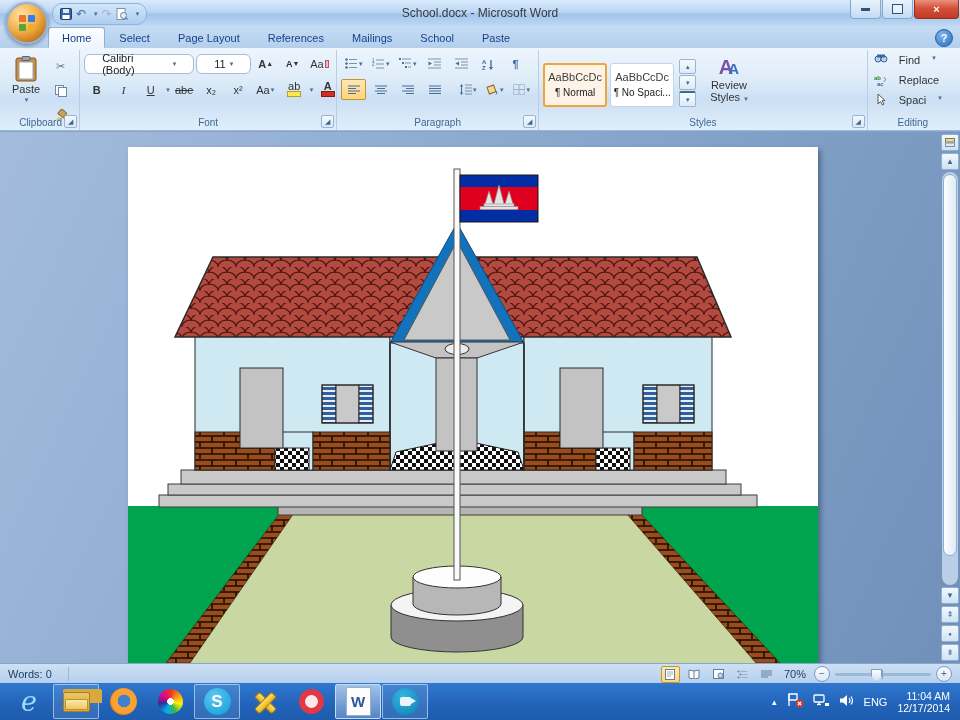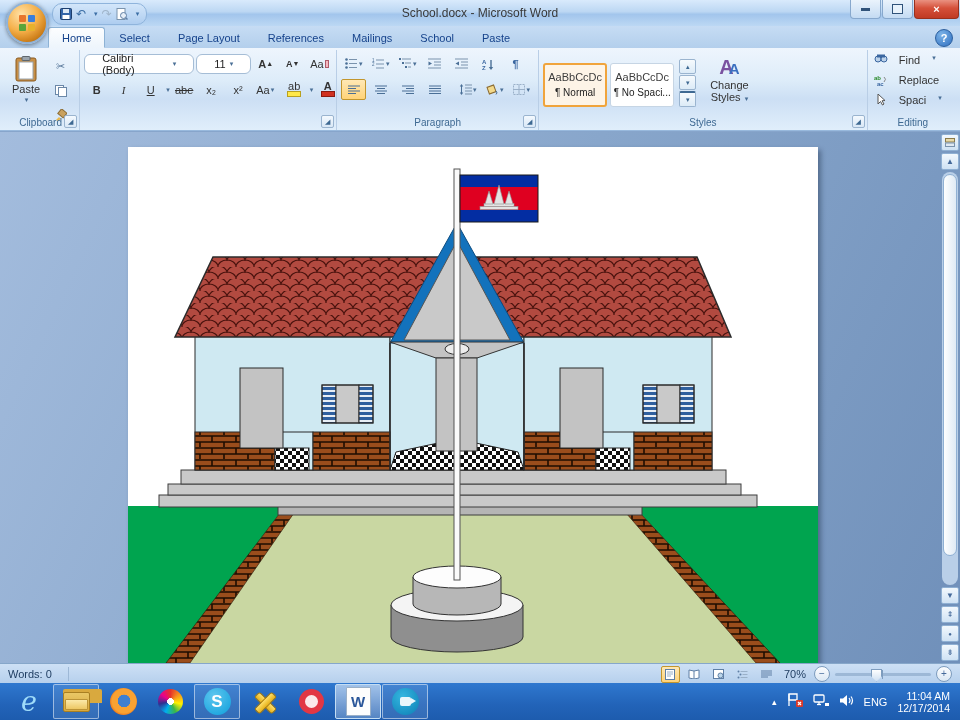--- a/index.html
+++ b/index.html
@@ -279,20 +279,21 @@
             <span>ab</span>
             <span style="display:block;width:12px;height:4px;background:#ffe84a;border:1px solid #b8a020"></span>
           </span>
         <span class="dd">▾</span>
         <span class="rbtn" style="flex-direction:column;line-height:9px">
             <b>A</b>
             <span style="display:block;width:12px;height:4px;background:#d03020;border:1px solid #8a1a10"></span>
           </span>
         <span class="dd">▾</span>
       </div>
+      <div class="grouplabel">Font</div>
       <div class="launcher">◢</div>
     </div>
 
     <div class="group" style="width:196px">
       <div class="row">
         <span class="rbtn">
             <svg class="ico" width="13" height="11" viewBox="0 0 13 11">
               <circle cx="1.5" cy="1.5" r="1.3" fill="#4a6f96"></circle>
               <circle cx="1.5" cy="5.5" r="1.3" fill="#4a6f96"></circle>
               <circle cx="1.5" cy="9.5" r="1.3" fill="#4a6f96"></circle>
@@ -401,21 +402,21 @@
             <span class="sname">¶ No Spaci...</span>
           </div>
         </div>
         <div class="scrollcol">
           <span class="sc">▴</span>
           <span class="sc">▾</span>
           <span class="sc" style="border-top:2px solid #3e6992">▾</span>
         </div>
         <div class="bigbtn" style="margin-left:4px">
           <span><span class="aa1">A</span><span class="aa2">A</span></span>
-          <span style="line-height:11px">Change</span>
+          <span style="line-height:11px">Review</span>
           <span style="line-height:11px"><span>Styles</span> <span class="dd">▾</span></span>
         </div>
       </div>
       <div class="grouplabel">Styles</div>
       <div class="launcher">◢</div>
     </div>
 
     <div class="group" style="width:88px;border-right:none">
       <div class="erow">
         <svg class="ico" width="14" height="12" viewBox="0 0 14 12">

